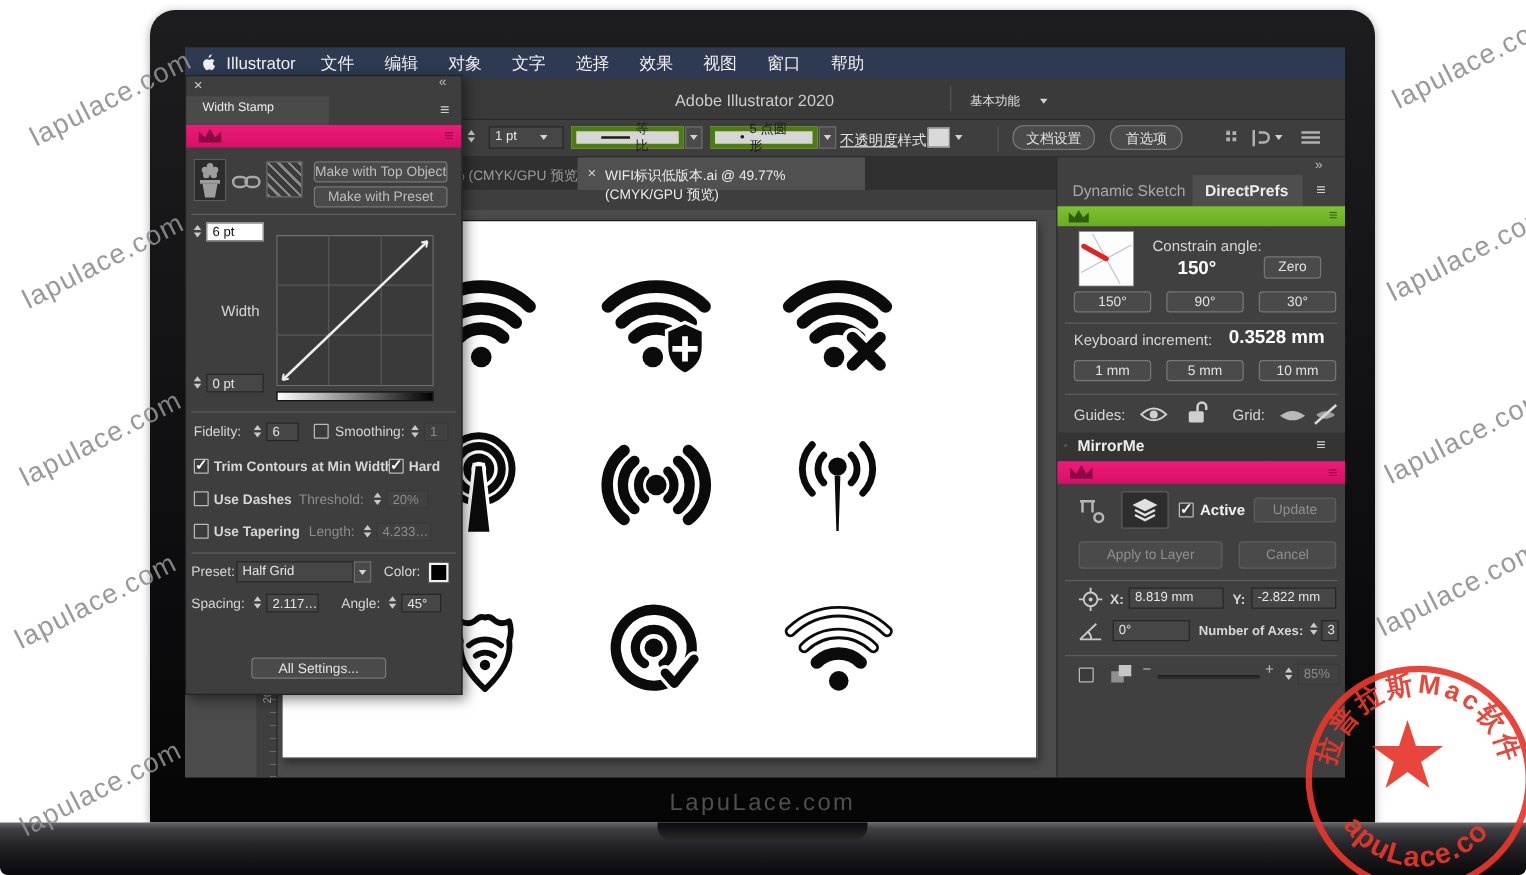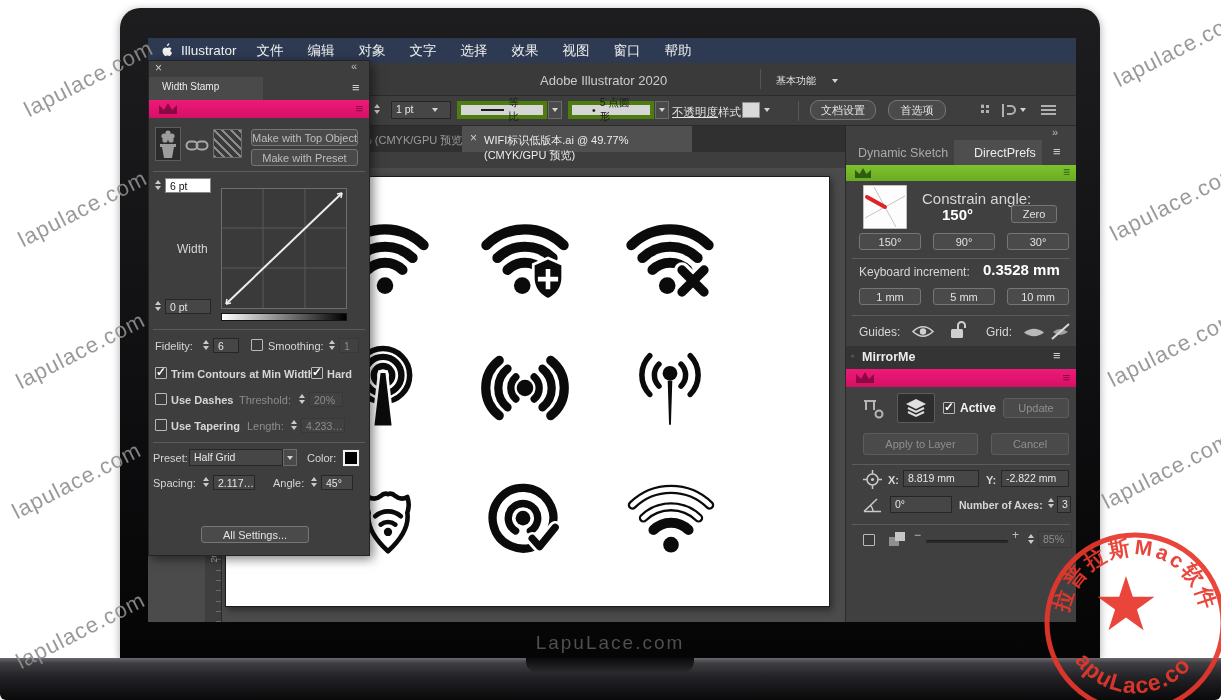--- a/index.html
+++ b/index.html
@@ -377,37 +377,37 @@
           </span>
         <div class="fld" style="left:172px;top:414px;width:32px;height:15px">45°</div>
 
         <div class="btn" style="left:52px;top:465px;width:108px;height:17px">All Settings...</div>
       </div>
 
       <div class="dock">
         <span class="abs" style="left:206px;top:0px;color:#bdbdbd;font-size:11px">»</span>
         <span class="abs" style="left:12px;top:20px;font-size:12.5px;color:#a9a9a9">Dynamic Sketch</span>
         <div class="abs" style="left:108px;top:14px;width:88px;height:25px;background:#4e4e4e">
-          <span class="abs" style="left:20px;top:6px;font-size:12.5px;color:#ececec;font-weight:normal">DirectPrefs</span>
+          <span class="abs" style="left:10px;top:6px;font-size:12.5px;color:#ececec;font-weight:bold">DirectPrefs</span>
         </div>
         <span class="abs menu-ic" style="left:207px;top:20px">≡</span>
         <div class="greenbar" style="top:39px">
           <svg width="18" height="12" style="position:absolute;left:8px;top:2px">
               <path d="M1 11 L1 3 L5.5 7 L9 1 L12.5 7 L17 3 L17 11 Z" fill="#2f5d10"></path>
             </svg>
           <span class="abs" style="right:6px;top:0px;color:#2f5d10;font-size:12px;font-weight:bold">≡</span>
         </div>
 
         <svg class="abs" style="left:17px;top:59px" width="44" height="44">
           <rect x="0" y="0" width="44" height="44" fill="#fdfdfd" stroke="#888"></rect>
           <line x1="2" y1="33" x2="42" y2="11" stroke="#c4c4c4"></line>
           <line x1="11" y1="2" x2="33" y2="42" stroke="#c4c4c4"></line>
           <line x1="22" y1="22" x2="4" y2="12" stroke="#e02424" stroke-width="4" stroke-linecap="round"></line>
         </svg>
-        <span class="abs lb" style="left:76px;top:64px;font-size:15px">Constrain angle:</span>
+        <span class="abs lb" style="left:76px;top:64px;font-size:12px">Constrain angle:</span>
         <span class="abs" style="left:96px;top:80px;font-size:15px;font-weight:bold;color:#fff">150°</span>
         <div class="btn" style="left:165px;top:79px;width:46px;height:18px">Zero</div>
         <div class="btn" style="left:13px;top:107px;width:62px;height:17px">150°</div>
         <div class="btn" style="left:87px;top:107px;width:62px;height:17px">90°</div>
         <div class="btn" style="left:161px;top:107px;width:62px;height:17px">30°</div>
         <div class="sep-h" style="left:6px;top:132px;width:218px"></div>
 
         <span class="abs lb" style="left:13px;top:139px;font-size:12px">Keyboard increment:</span>
         <span class="abs" style="left:137px;top:135px;font-size:15px;font-weight:bold;color:#fff">0.3528 mm</span>
         <div class="btn" style="left:13px;top:162px;width:62px;height:17px">1 mm</div>

